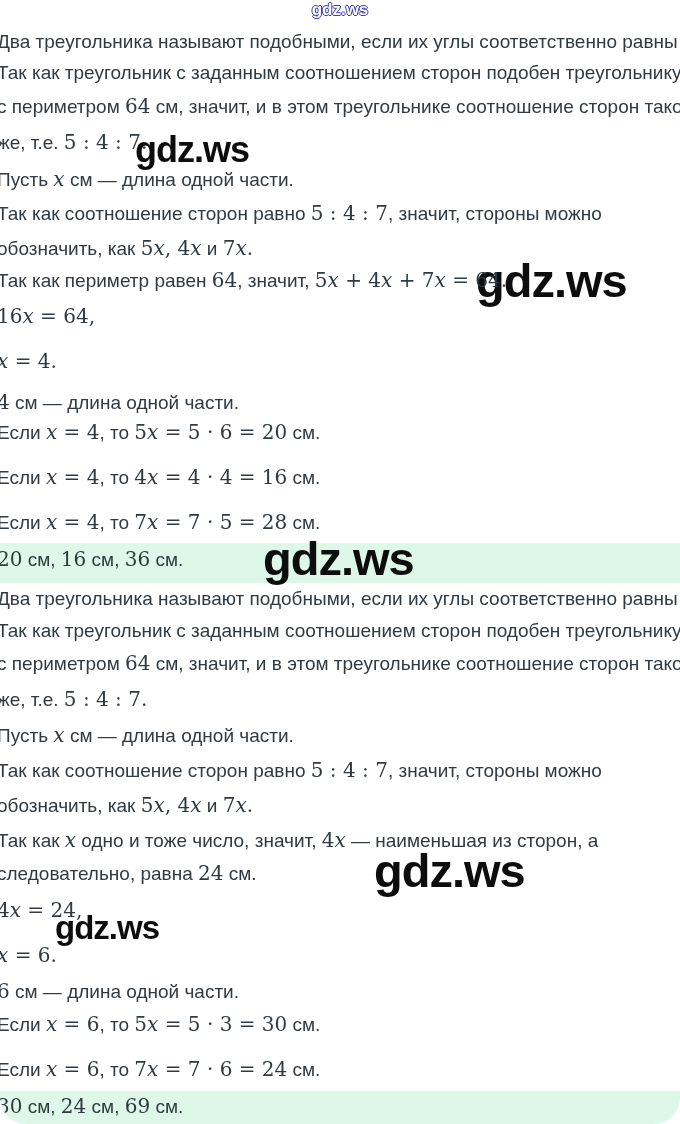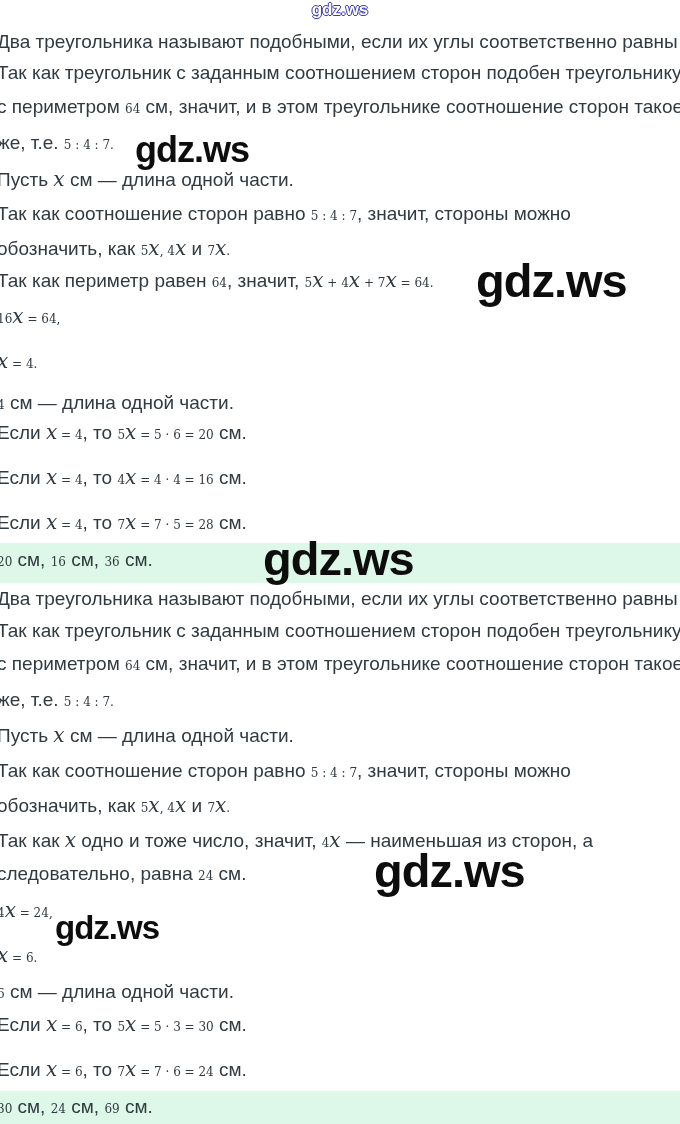--- a/index.html
+++ b/index.html
@@ -2,31 +2,32 @@
 <html><head>
 <meta charset="utf-8">
 <style>
   html,body{margin:0;padding:0;background:#ffffff;}
   #page{
     position:relative;
     width:680px;height:1124px;
     background:#ffffff;
     overflow:hidden;
     font-family:"Liberation Sans",sans-serif;
+    border-radius:26px;
   }
   .line{
     position:absolute;
     left:-3px;
     white-space:nowrap;
     font-size:19px;
     line-height:21px;
     color:#303a40;
   }
   .sg-s{font-family:"Liberation Sans",sans-serif;}
-  .sg-m{font-family:"DejaVu Serif",serif;font-size:12px;}
+  .sg-m{font-family:"DejaVu Serif",serif;font-size:20px;}
   .sg-i{font-family:"DejaVu Serif",serif;font-style:italic;font-size:20px;}
   .hl{
     position:absolute;left:0;width:680px;
     background:#ddf8e8;
   }
   .wm{
     position:absolute;
     font-family:"Liberation Sans",sans-serif;
     font-weight:bold;
     letter-spacing:-1px;

